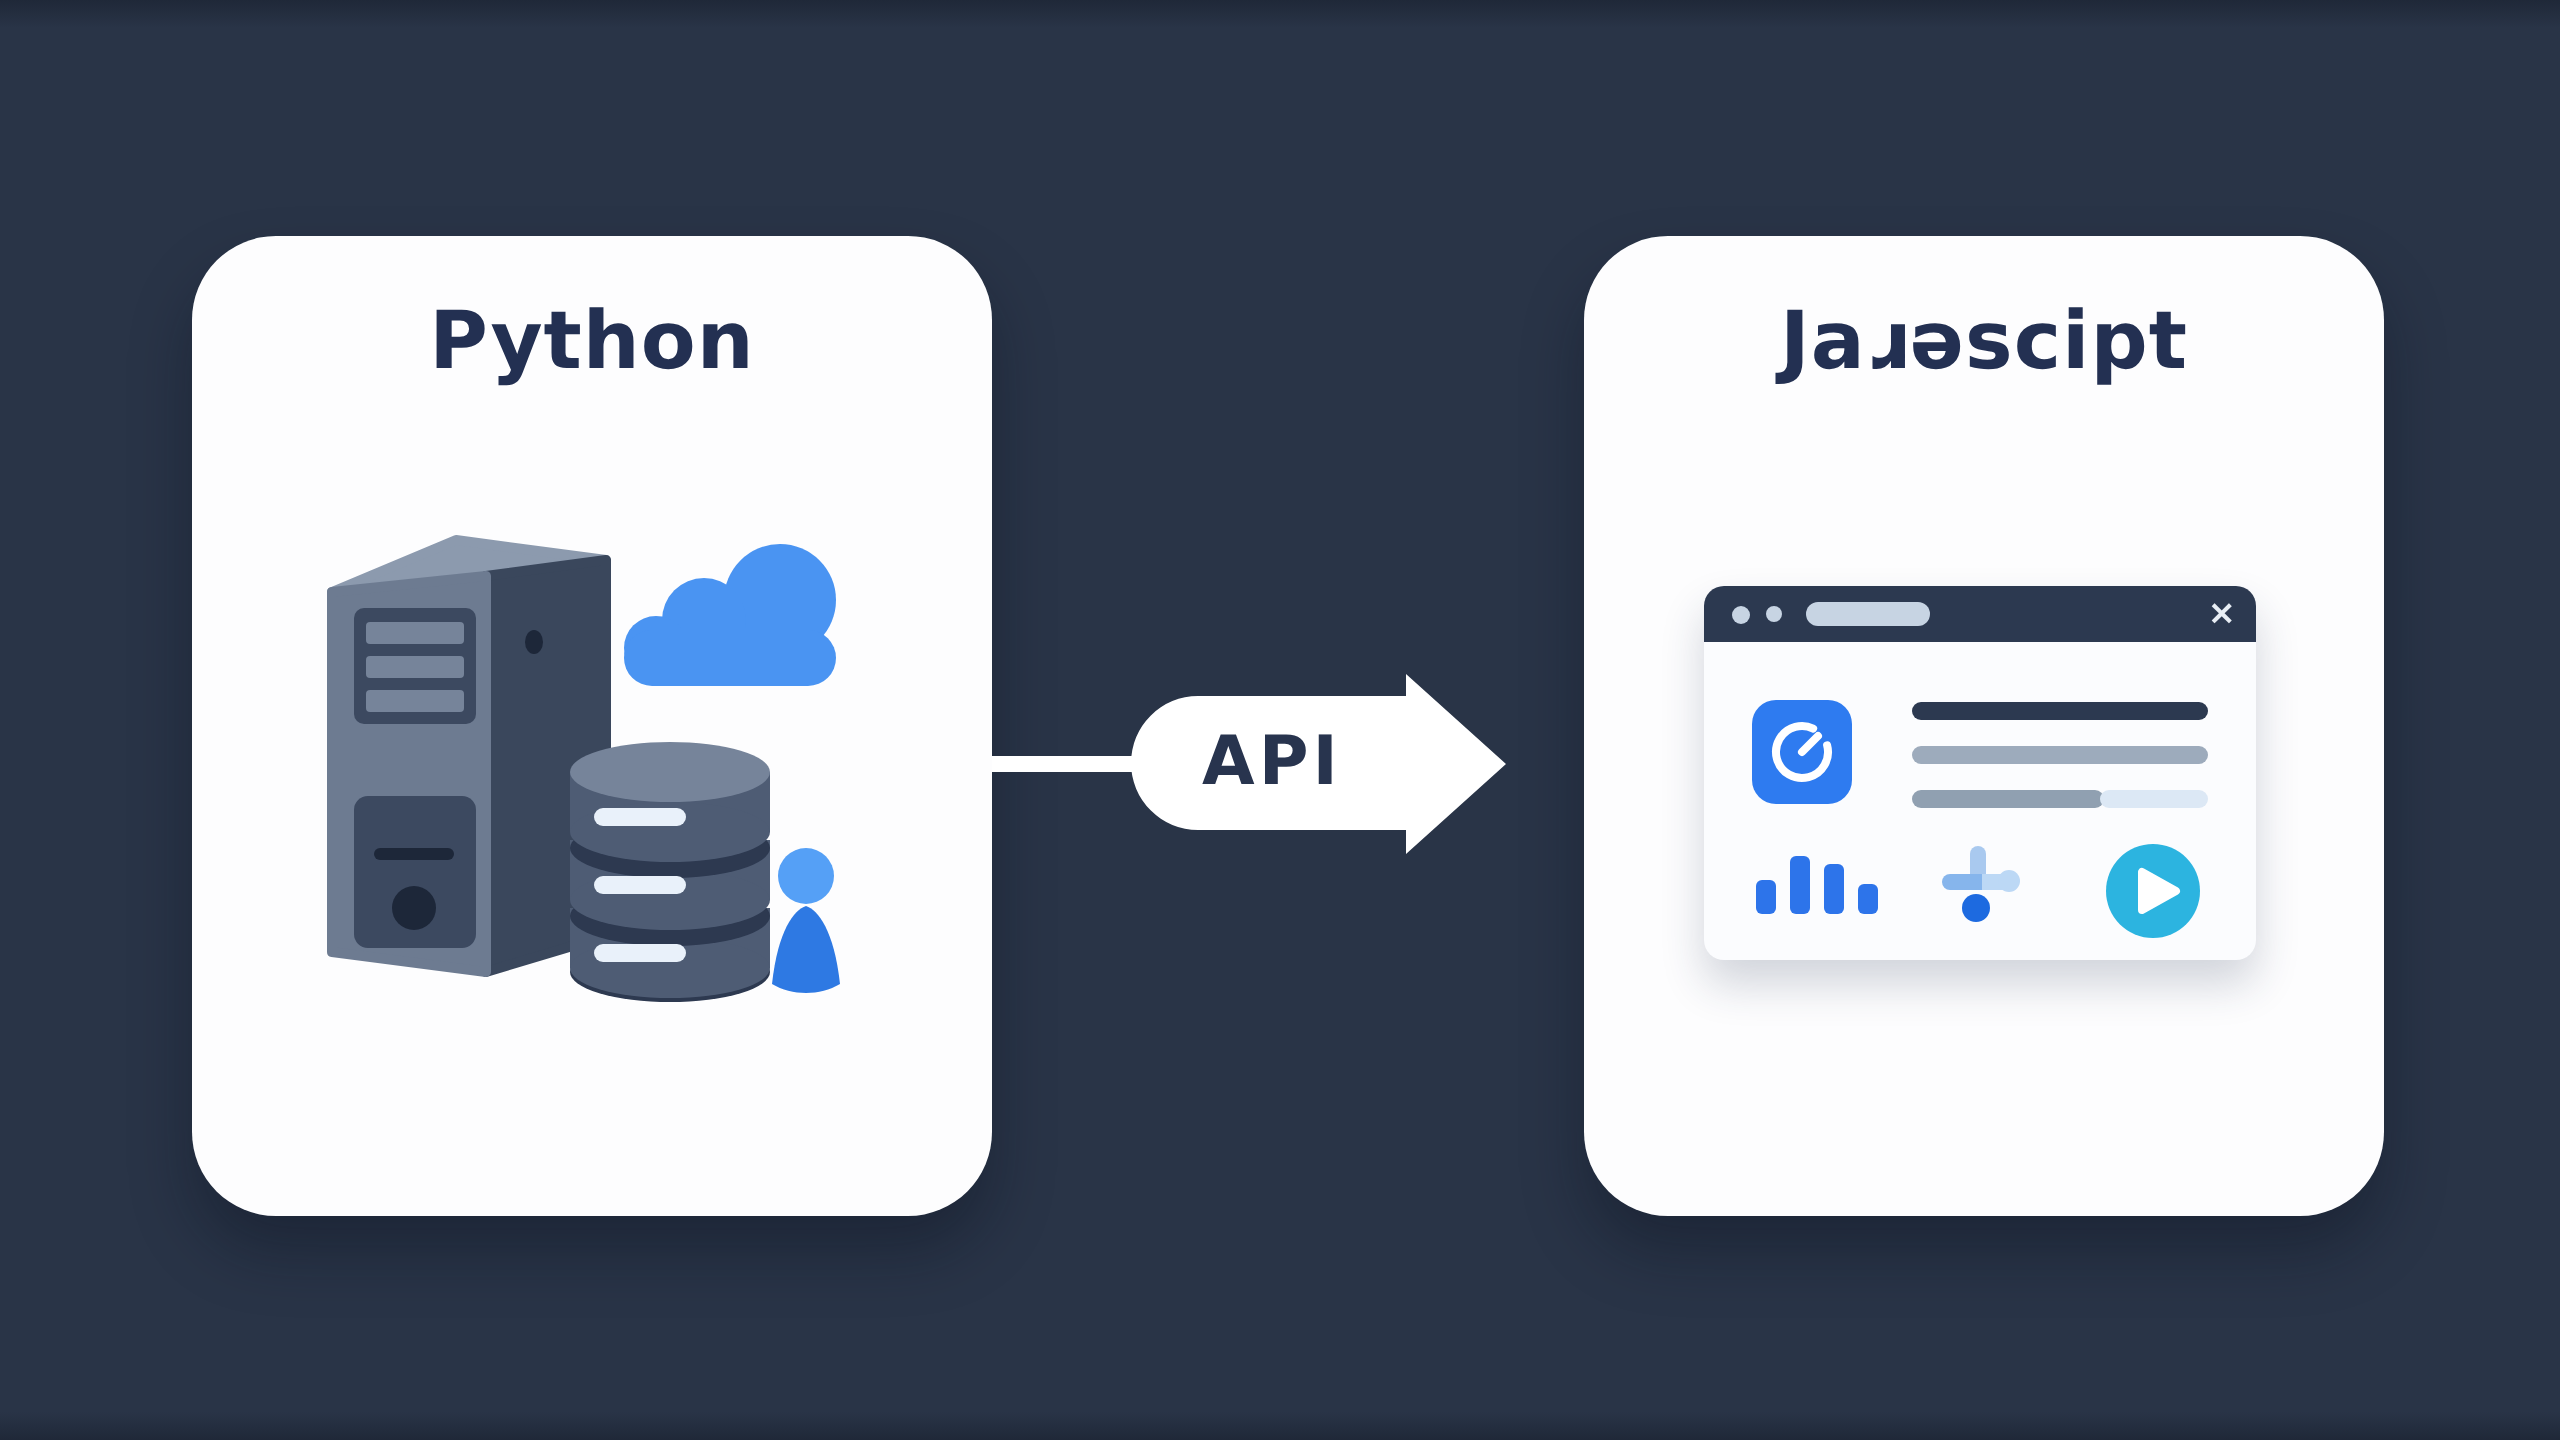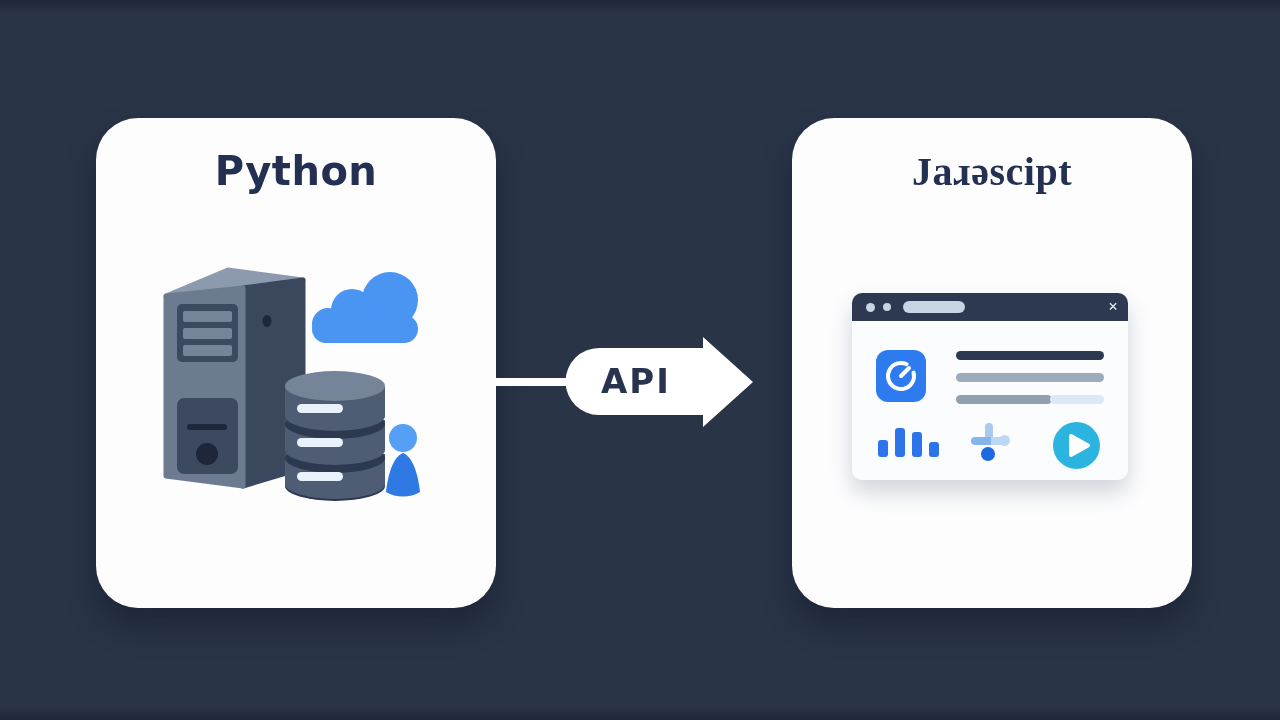--- a/index.html
+++ b/index.html
@@ -10,21 +10,21 @@
   }
   .stage{position:relative;width:1280px;height:648px;}
 
   
   .card{
     position:absolute;top:118px;width:400px;height:490px;
     background:#fdfdfe;border-radius:42px;
     box-shadow:0 18px 30px rgba(10,15,28,.35);
   }
   .card-left{left:96px;}
-  .card-right{left:792px;font-family:Liberation Serif, serif;}
+  .card-right{left:792px;}
   .card-title{
     margin-top:30px;text-align:center;
     font-size:40px;font-weight:700;letter-spacing:.5px;color:#233052;
   }
 
   
   .illus-left{position:absolute;left:44px;top:140px;width:320px;height:252px;}
 
   
   .connector-line{position:absolute;left:496px;top:378px;width:78px;height:8px;background:#ffffff;}

